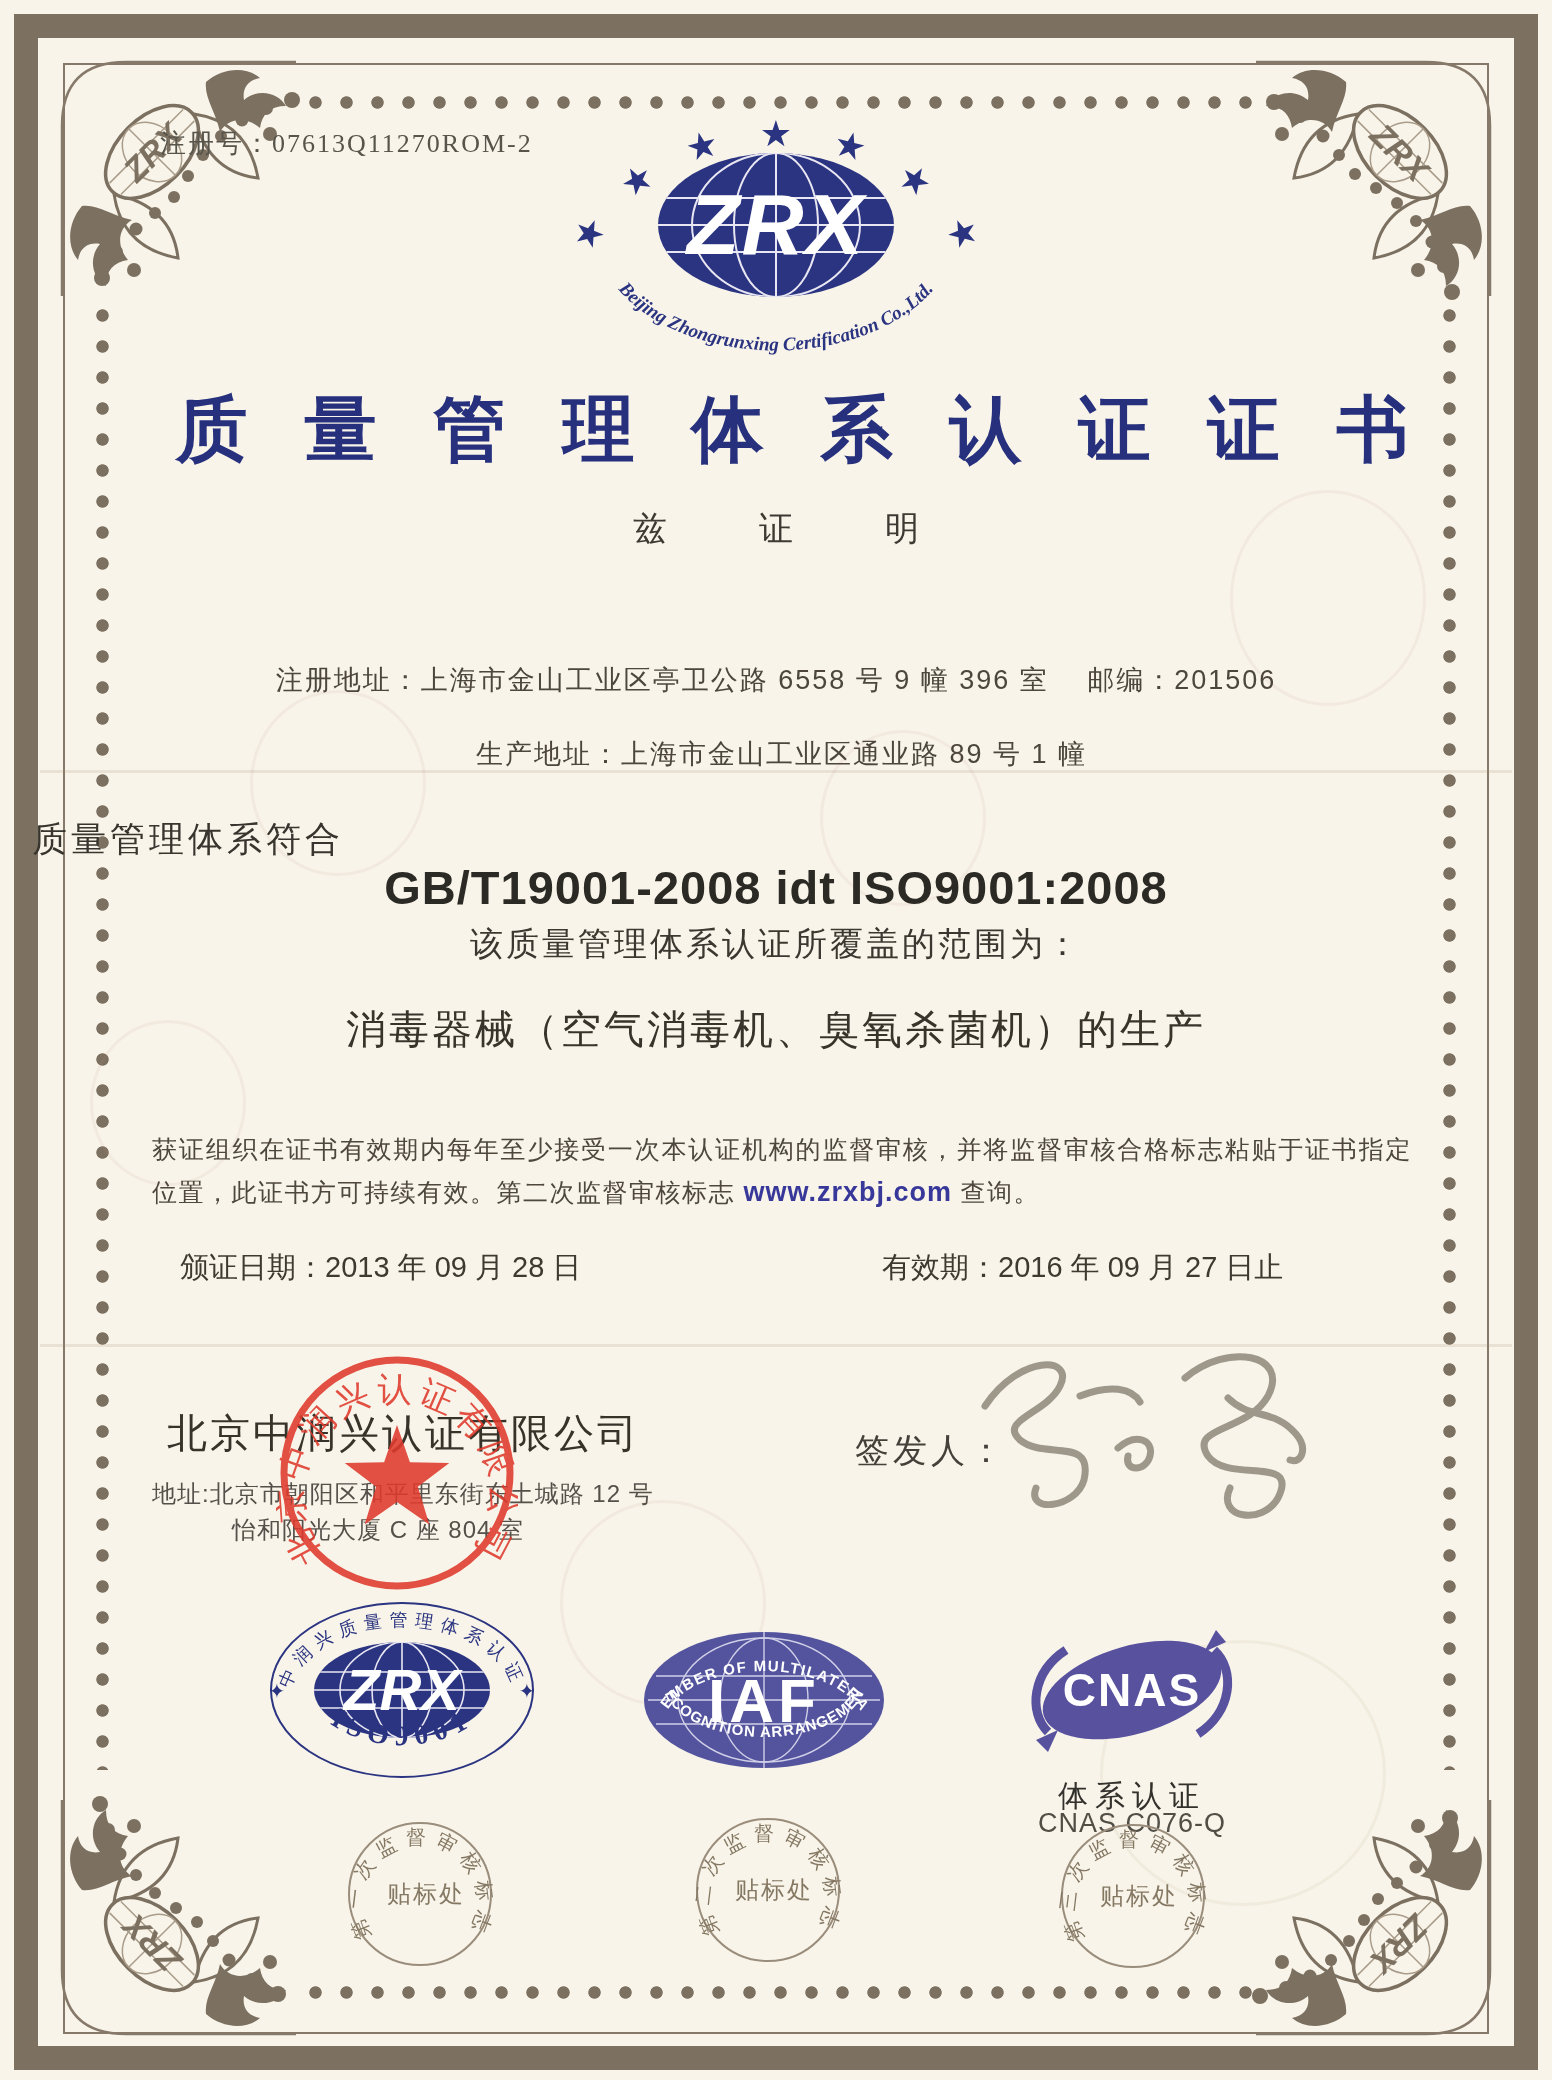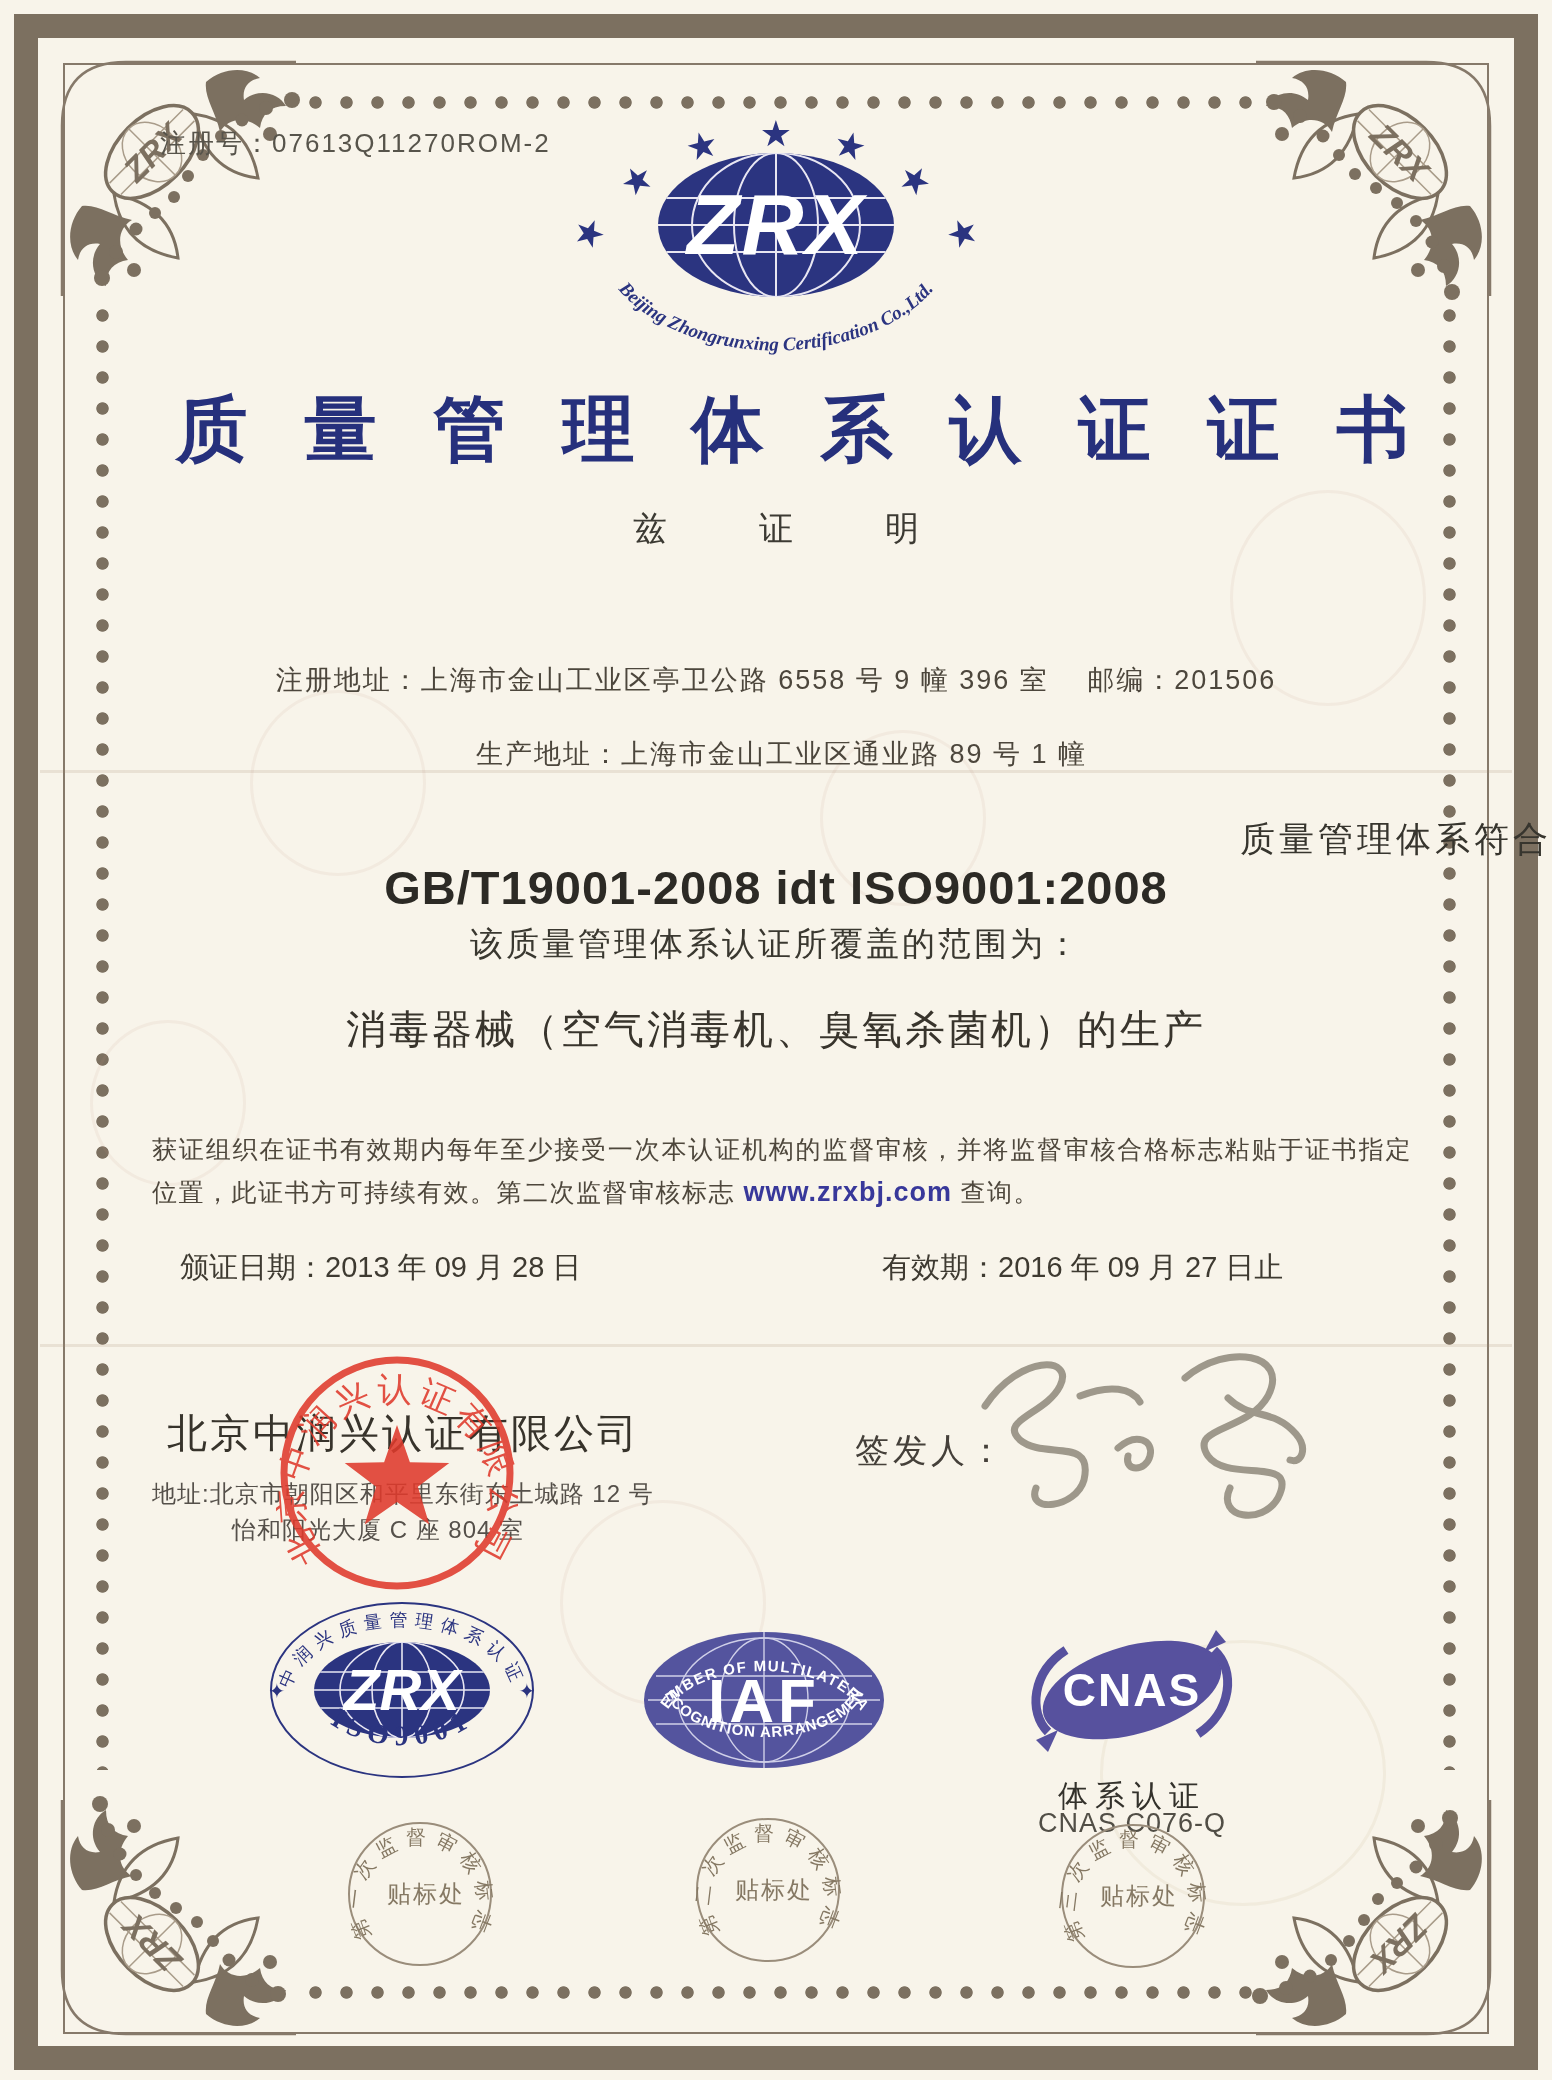--- a/index.html
+++ b/index.html
@@ -18,30 +18,30 @@
   .dots-right{right:95px;top:300px;bottom:310px;}
   .corner{position:absolute;width:250px;height:250px;}
   .corner.tl{top:56px;left:56px;}
   .corner.tr{top:56px;right:56px;transform:rotate(90deg);}
   .corner.br{bottom:40px;right:56px;transform:rotate(180deg);}
   .corner.bl{bottom:40px;left:56px;transform:rotate(270deg);}
   
   .wm{position:absolute;border:3px solid #c98f82;border-radius:50%;opacity:.10;}
   .crease{position:absolute;left:40px;right:40px;height:3px;background:rgba(165,140,115,.18);}
   
-  .reg{position:absolute;left:160px;top:126px;font-size:26px;letter-spacing:2px;color:#57544b;}
+  .reg{position:absolute;left:160px;top:126px;font-size:26px;letter-spacing:2px;color:#57544b;font-family:Liberation Serif, serif;}
   .title{position:absolute;left:0;right:0;top:382px;text-align:center;font-size:72px;font-weight:bold;
          color:#26307c;letter-spacing:57px;text-indent:57px;font-family:"Liberation Sans","DejaVu Sans",sans-serif;margin-left:32px;}
   .certify{position:absolute;left:0;right:0;top:506px;text-align:center;font-size:34px;color:#3c3a33;
            letter-spacing:92px;text-indent:92px;}
   .company{position:absolute;left:0;right:0;top:588px;text-align:center;font-size:52px;color:#34302a;letter-spacing:12px;}
   .addr{position:absolute;left:0;right:0;text-align:center;font-size:27px;color:#4c463c;letter-spacing:2px;}
   .addr1{top:662px;}
   .addr2{top:736px;padding-left:11px;}
-  .sysline{position:absolute;left:0;right:0;top:816px;text-align:right;font-size:35px;color:#37352e;letter-spacing:4px;}
+  .sysline{position:absolute;left:0;right:0;top:816px;text-align:left;font-size:35px;color:#37352e;letter-spacing:4px;padding-left:32px;}
   .stdcode{position:absolute;left:0;right:0;top:860px;text-align:center;font-size:47px;font-weight:bold;color:#2c2a25;letter-spacing:1px;}
   .scopeintro{position:absolute;left:0;right:0;top:922px;text-align:center;font-size:33px;color:#3a3830;letter-spacing:3px;}
   .scope{position:absolute;left:0;right:0;top:1002px;text-align:center;font-size:40px;color:#38342c;letter-spacing:3px;}
   .notice{position:absolute;left:152px;right:140px;top:1128px;font-size:25px;line-height:43px;color:#4e473c;letter-spacing:1.5px;text-align:justify;}
   .notice .url{font-weight:bold;color:#38389a;font-size:27px;letter-spacing:1px;}
   .daterow{position:absolute;left:0;right:0;top:1248px;font-size:29px;color:#3e3a31;}
   .date-issue{position:absolute;left:180px;}
   .date-valid{position:absolute;left:882px;}
   .issuer-name{position:absolute;left:167px;top:1406px;font-size:40px;color:#37332b;letter-spacing:3px;}
   .issuer-addr1{position:absolute;left:152px;top:1478px;font-size:24px;color:#55504a;letter-spacing:1px;}

